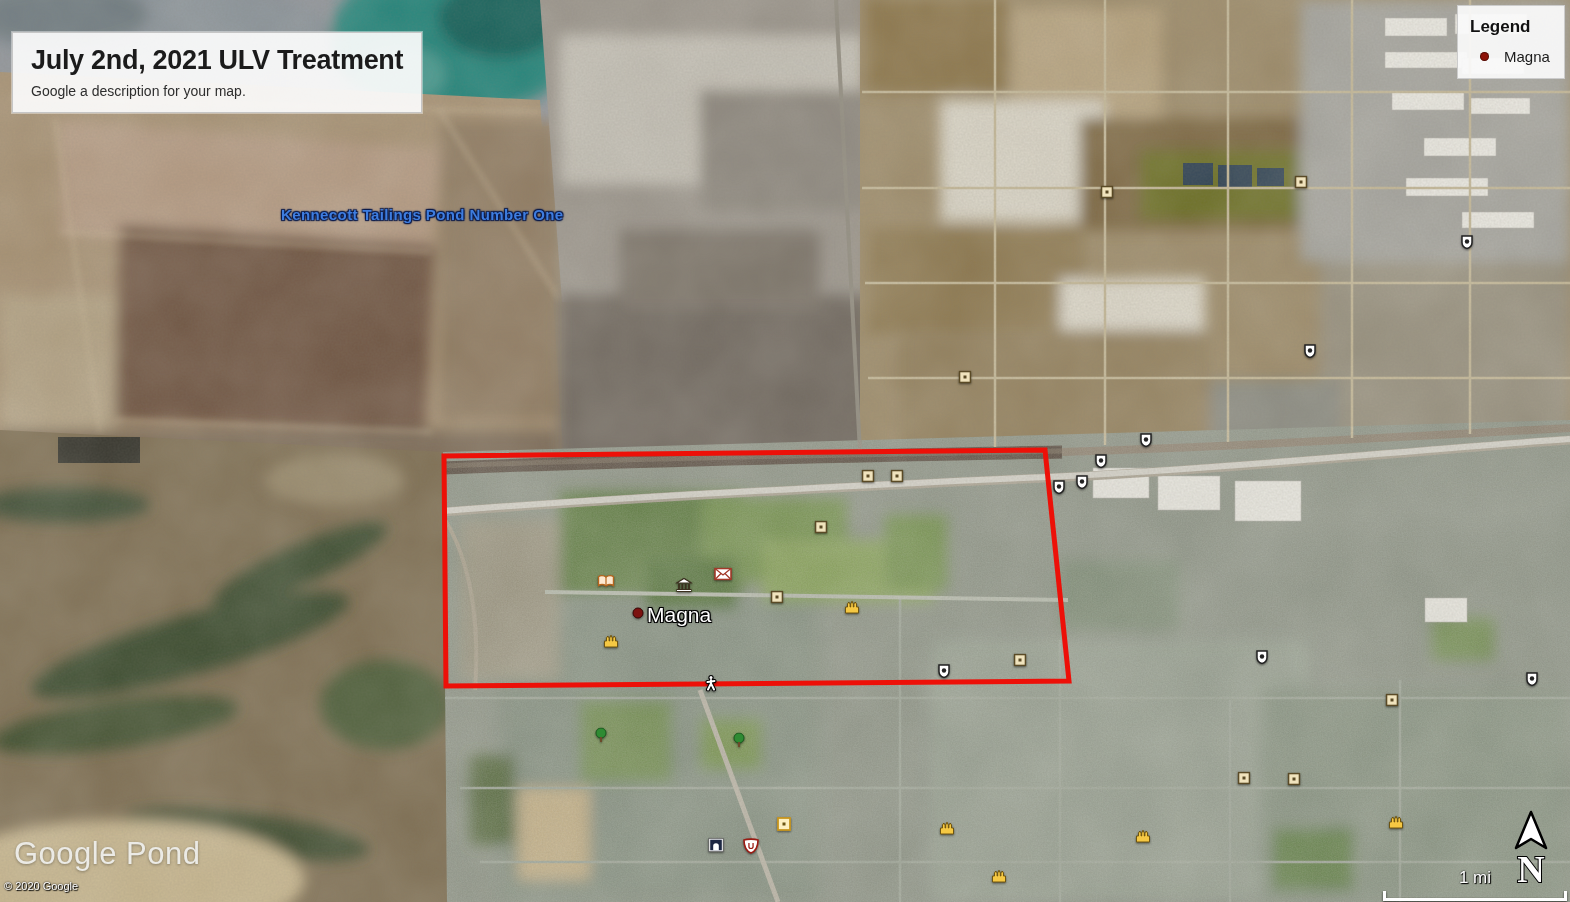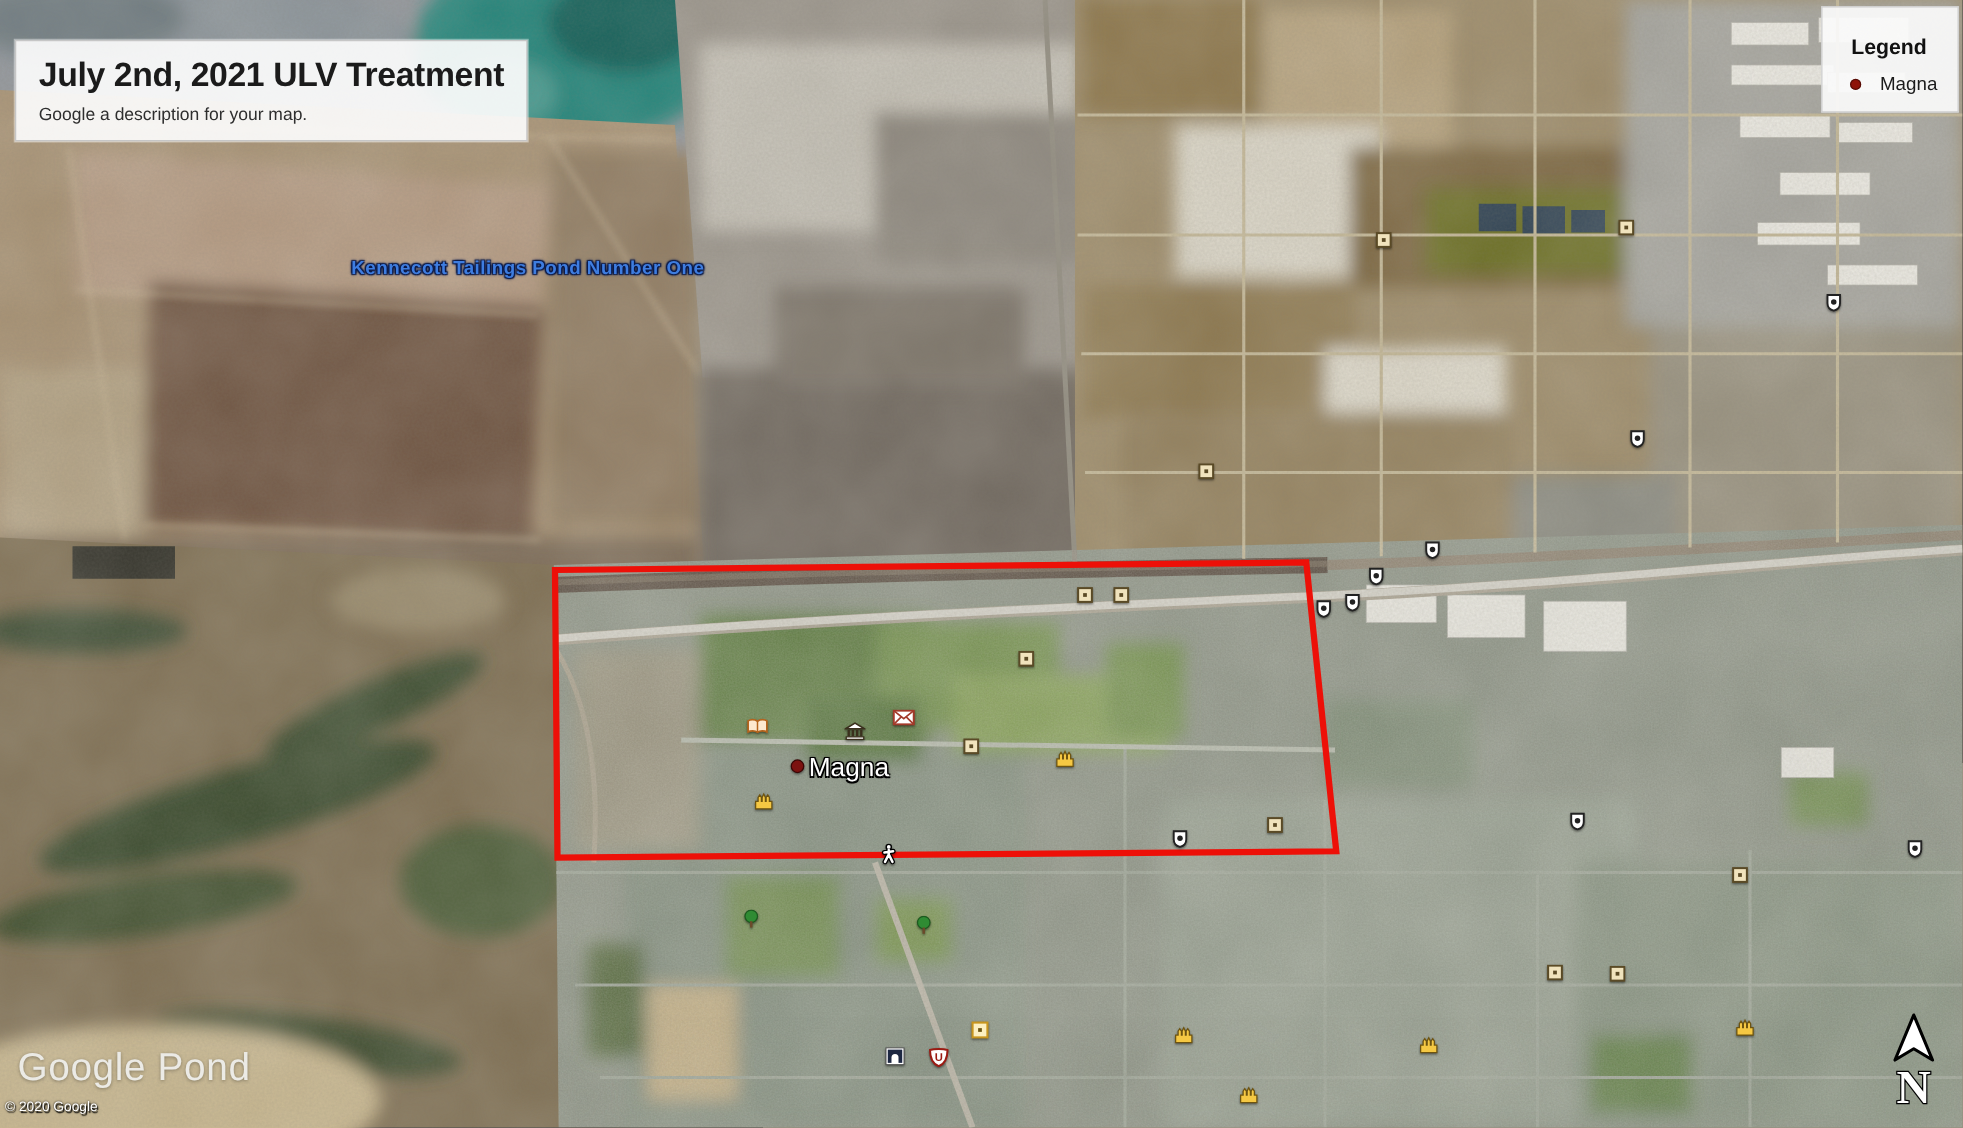--- a/index.html
+++ b/index.html
@@ -13,21 +13,21 @@
   .map-label.imagery-blue{font-size:15px;font-weight:bold;letter-spacing:.4px;
       text-shadow:-1px -1px 1px #0a1a4a,1px -1px 1px #0a1a4a,-1px 1px 1px #0a1a4a,1px 1px 1px #0a1a4a,0 0 3px #0a1a4a;text-align:right;}
   .map-label.place-white{font-size:21px;
       text-shadow:-1px -1px 0 #000,1px -1px 0 #000,-1px 1px 0 #000,1px 1px 0 #000,0 0 3px #000;}
   .title-box{position:absolute;left:12px;top:8px;z-index:5;background:rgba(252,252,252,.92);
       border:1px solid #c6c6c6;padding:12px 18px 13px 18px;box-shadow:0 0 0 1px rgba(255,255,255,.4);margin-top:24px;}
   .title-box h1{margin:0;font-size:27px;font-weight:bold;color:#1b1b1b;letter-spacing:-.3px;}
   .title-box p{margin:7px 0 0 0;font-size:14px;color:#2e2e2e;}
   .legend-box{position:absolute;left:1457px;top:5px;z-index:5;background:rgba(250,250,250,.93);
       border:1px solid #cccccc;padding:11px 14px 13px 12px;min-width:80px;}
-  .legend-box h2{margin:11px;font-size:17px;font-weight:bold;color:#111;}
+  .legend-box h2{margin:0;font-size:17px;font-weight:bold;color:#111;}
   .legend-row{display:flex;align-items:center;margin-top:11px;padding-left:10px;}
   .legend-dot{width:9px;height:9px;border-radius:50%;margin-right:15px;flex:0 0 auto;}
   .legend-row span.lbl{font-size:15px;color:#1b1b1b;}
   .ge-logo{position:absolute;left:14px;top:836px;z-index:5;font-size:31px;color:#ededea;
       letter-spacing:.5px;opacity:.95;text-shadow:0 1px 3px rgba(0,0,0,.35);}
   .copyright{position:absolute;left:4px;top:880px;z-index:5;font-size:11px;color:#fff;
       text-shadow:0 0 2px #000,1px 1px 1px #000;}
   .compass{position:absolute;left:1508px;top:810px;z-index:5;}
   .scalebar{position:absolute;left:1383px;top:868px;z-index:5;width:184px;}
   .scalebar .lbl{display:block;text-align:center;font-size:17px;color:#fff;
@@ -389,14 +389,18 @@
   <div class="ge-logo">Google Pond</div>
   <div class="copyright">© 2020 Google</div>
 
   <div class="compass">
     <svg width="46" height="78" viewBox="0 0 46 78">
       <polygon points="23,2 38,38 23,29 8,38" fill="#ffffff" stroke="#000" stroke-width="2.5" stroke-linejoin="round"></polygon>
       <text x="23" y="72" text-anchor="middle" font-family="Liberation Serif, serif" font-size="38" font-weight="bold" fill="#ffffff" stroke="#000" stroke-width="2" paint-order="stroke">N</text>
     </svg>
   </div>
 
+  <div class="scalebar">
+    <span class="lbl">1 mi</span>
+    <div class="bar"></div>
+  </div>
 
 </div>
 
 </body></html>

